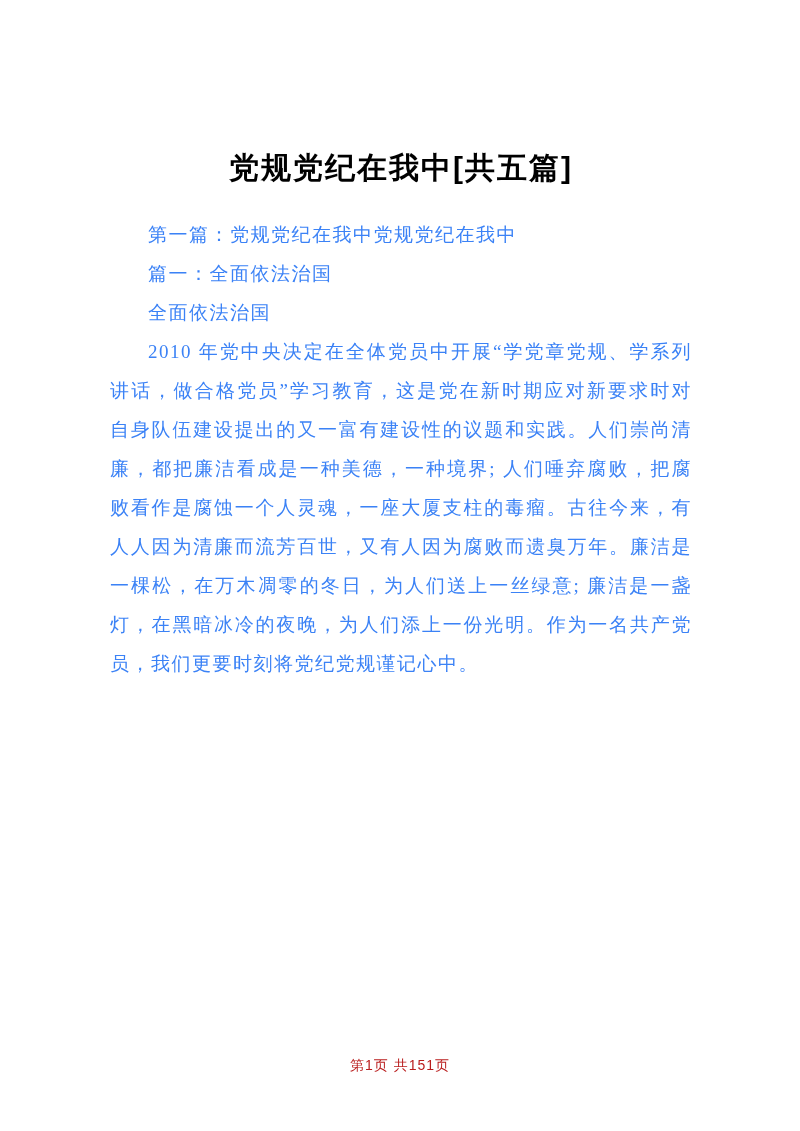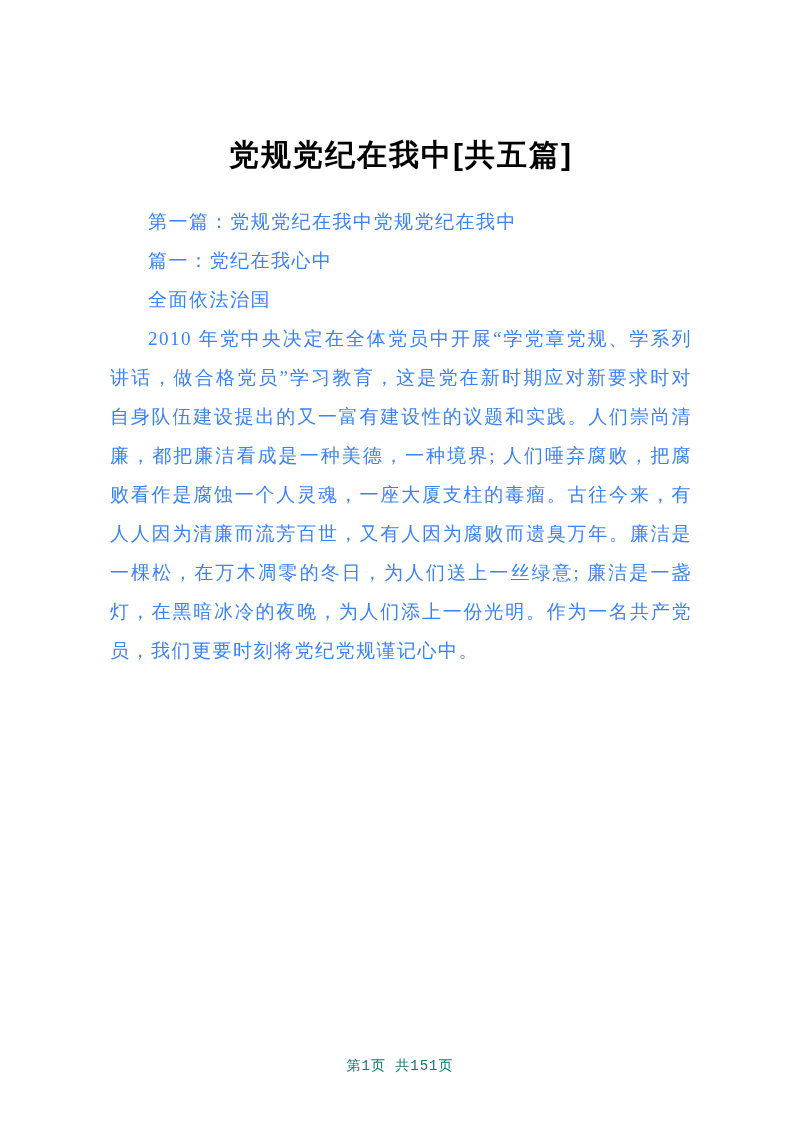--- a/index.html
+++ b/index.html
@@ -20,21 +20,21 @@
     background: #ffffff;
     overflow: hidden;
   }
   .content {
     position: absolute;
     left: 110px;
     top: 132px;
     width: 582px;
   }
   .doc-title {
-    margin: 3px 0 26px 0;
+    margin: 16px 0 26px 0;
     font-size: 30px;
     font-weight: bold;
     text-align: center;
     letter-spacing: 2px;
     font-family: "Liberation Sans", "DejaVu Sans", sans-serif;
     color: #000000;
   }
   .para {
     margin: 0;
     font-size: 19px;
@@ -46,31 +46,31 @@
     word-break: break-all;
   }
   .page-footer {
     position: absolute;
     left: 0;
     right: 0;
     bottom: 56px;
     text-align: center;
     font-size: 14px;
     letter-spacing: 1px;
-    color: #0f766e;
-    font-family: Liberation Mono, monospace;
+    color: #b91c1c;
+    font-family: Liberation Sans, sans-serif;
   }
 </style>
 </head>
 <body>
 
 <div class="page">
   <div class="content">
     <h1 class="doc-title">党规党纪在我中[共五篇]</h1>
     <p class="para">第一篇：党规党纪在我中党规党纪在我中</p>
-    <p class="para">篇一：党纪在我心中</p>
+    <p class="para">篇一：全面依法治国</p>
     <p class="para">全面依法治国</p>
     <p class="para">2010 年党中央决定在全体党员中开展“学党章党规、学系列讲话，做合格党员”学习教育，这是党在新时期应对新要求时对自身队伍建设提出的又一富有建设性的议题和实践。人们崇尚清廉，都把廉洁看成是一种美德，一种境界; 人们唾弃腐败，把腐败看作是腐蚀一个人灵魂，一座大厦支柱的毒瘤。古往今来，有人人因为清廉而流芳百世，又有人因为腐败而遗臭万年。廉洁是一棵松，在万木凋零的冬日，为人们送上一丝绿意; 廉洁是一盏灯，在黑暗冰冷的夜晚，为人们添上一份光明。作为一名共产党员，我们更要时刻将党纪党规谨记心中。</p>
   </div>
   <div class="page-footer">
     <span>第1页 共151页</span>
   </div>
 </div>
 
 </body></html>

